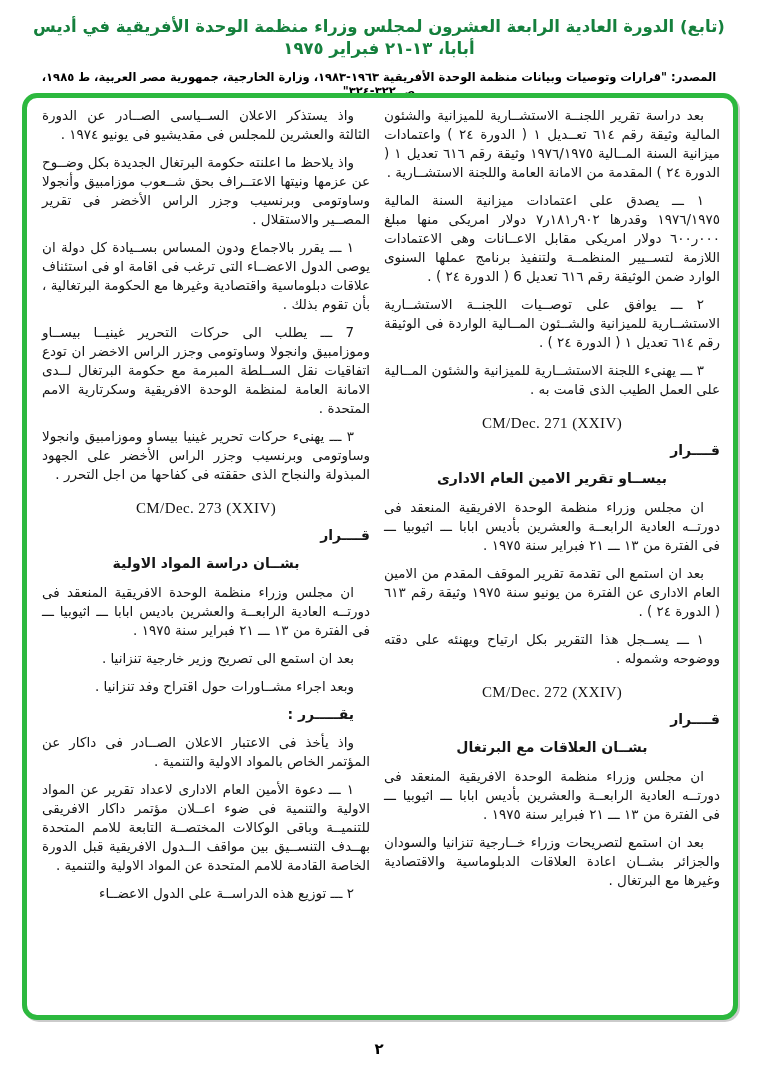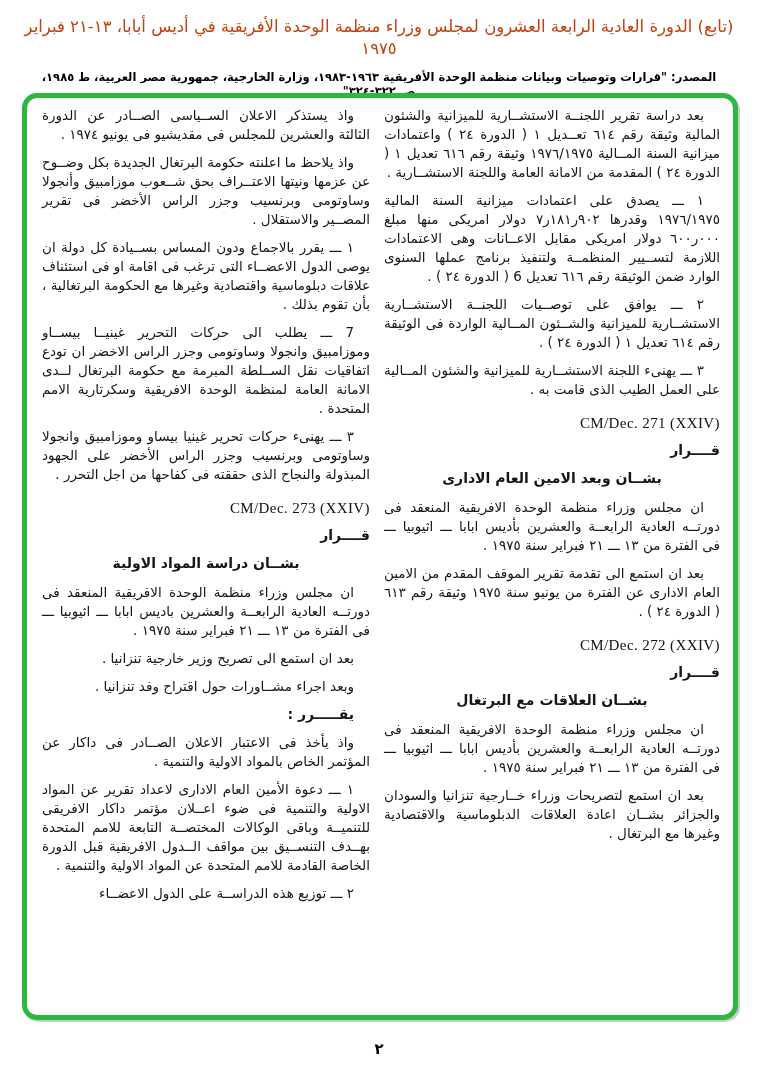--- a/index.html
+++ b/index.html
@@ -1,37 +1,37 @@
 <!DOCTYPE html>
 <html lang="ar"><head>
 <meta charset="utf-8">
 <style>
   html,body{margin:0;padding:0;background:#fff;}
   .page{
     position:relative;width:758px;height:1078px;background:#ffffff;
     font-family:"DejaVu Sans",sans-serif;color:#141414;overflow:hidden;
   }
   .hdr{position:absolute;top:16px;left:0;width:758px;text-align:center;direction:rtl;}
-  .hdr-title{font-size:16.5px;font-weight:normal;color:#c2410c;padding:0 15px;line-height:1.35;}
+  .hdr-title{font-size:16.5px;font-weight:bold;color:#15803d;padding:0 15px;line-height:1.35;}
   .hdr-src{font-size:11.5px;font-weight:bold;color:#000;margin-top:9px;padding:0 40px;}
   .frame{
     position:absolute;left:22px;top:93px;width:706px;height:917px;
     border:5px solid #2cb83e;border-radius:15px;background:#fff;
     box-shadow:2px 2px 0 rgba(70,70,70,.28);
   }
   .col{
     position:absolute;top:8px;direction:rtl;text-align:justify;
     font-size:13.5px;line-height:19px;color:#161616;
   }
   .col-r{right:13px;width:336px;}
   .col-l{left:15px;width:328px;}
   .blk{margin:0;}
   .blk-p{margin:0 0 9px;text-indent:16px;}
   .blk-ref{
-    direction:ltr;text-align:right;font-family:"Liberation Serif","DejaVu Serif",serif;
+    direction:ltr;text-align:center;font-family:"Liberation Serif","DejaVu Serif",serif;
     font-size:15px;letter-spacing:.4px;margin:15px 0 8px;text-indent:0;color:#111;
   }
   .blk-title{text-align:right;font-weight:bold;font-size:14px;margin:2px 0 9px;text-indent:0;}
   .blk-subject{text-align:center;font-weight:bold;font-size:14px;margin:0 0 10px;text-indent:0;}
   .blk-lead{font-weight:bold;font-size:14px;margin:0 0 9px;text-indent:16px;text-align:right;}
   .pagenum{
     position:absolute;left:0;bottom:20px;width:758px;text-align:center;
     font-size:15px;font-weight:bold;color:#000;
   }
 </style>
@@ -46,23 +46,24 @@
   </div>
 
   <div class="frame">
     <div class="col col-r">
         <div class="blk blk-p">بعد دراسة تقرير اللجنــة الاستشــارية للميزانية والشئون المالية وثيقة رقم ٦١٤ تعــديل ١ ( الدورة ٢٤ ) واعتمادات ميزانية السنة المــالية ١٩٧٦/١٩٧٥ وثيقة رقم ٦١٦ تعديل ١ ( الدورة ٢٤ ) المقدمة من الامانة العامة واللجنة الاستشــارية .</div>
         <div class="blk blk-p">١ ـــ يصدق على اعتمادات ميزانية السنة المالية ١٩٧٦/١٩٧٥ وقدرها ٩٠٢ر١٨١ر٧ دولار امريكى منها مبلغ ٠٠٠ر٦٠٠ دولار امريكى مقابل الاعــانات وهى الاعتمادات اللازمة لتســيير المنظمــة ولتنفيذ برنامج عملها السنوى الوارد ضمن الوثيقة رقم ٦١٦ تعديل 6 ( الدورة ٢٤ ) .</div>
         <div class="blk blk-p">٢ ـــ يوافق على توصــيات اللجنــة الاستشــارية الاستشــارية للميزانية والشــئون المــالية الواردة فى الوثيقة رقم ٦١٤ تعديل ١ ( الدورة ٢٤ ) .</div>
         <div class="blk blk-p">٣ ـــ يهنىء اللجنة الاستشــارية للميزانية والشئون المــالية على العمل الطيب الذى قامت به .</div>
         <div class="blk blk-ref">CM/Dec. 271 (XXIV)</div>
         <div class="blk blk-title">قــــرار</div>
-        <div class="blk blk-subject">بشــان وبعد الامين العام الادارى</div>
+        <div class="blk blk-subject">بيســاو تقرير الامين العام الادارى</div>
         <div class="blk blk-p">ان مجلس وزراء منظمة الوحدة الافريقية المنعقد فى دورتــه العادية الرابعــة والعشرين بأديس ابابا ـــ اثيوبيا ـــ فى الفترة من ١٣ ـــ ٢١ فبراير سنة ١٩٧٥ .</div>
         <div class="blk blk-p">بعد ان استمع الى تقدمة تقرير الموقف المقدم من الامين العام الادارى عن الفترة من يونيو سنة ١٩٧٥ وثيقة رقم ٦١٣ ( الدورة ٢٤ ) .</div>
+        <div class="blk blk-p">١ ـــ يســجل هذا التقرير بكل ارتياح ويهنئه على دقته ووضوحه وشموله .</div>
         <div class="blk blk-ref">CM/Dec. 272 (XXIV)</div>
         <div class="blk blk-title">قــــرار</div>
         <div class="blk blk-subject">بشــان العلاقات مع البرتغال</div>
         <div class="blk blk-p">ان مجلس وزراء منظمة الوحدة الافريقية المنعقد فى دورتــه العادية الرابعــة والعشرين بأديس ابابا ـــ اثيوبيا ـــ فى الفترة من ١٣ ـــ ٢١ فبراير سنة ١٩٧٥ .</div>
         <div class="blk blk-p">بعد ان استمع لتصريحات وزراء خــارجية تنزانيا والسودان والجزائر بشــان اعادة العلاقات الدبلوماسية والاقتصادية وغيرها مع البرتغال .</div>
       </div>
     <div class="col col-l">
         <div class="blk blk-p">واذ يستذكر الاعلان الســياسى الصــادر عن الدورة الثالثة والعشرين للمجلس فى مقديشيو فى يونيو ١٩٧٤ .</div>
         <div class="blk blk-p">واذ يلاحظ ما اعلنته حكومة البرتغال الجديدة بكل وضــوح عن عزمها ونيتها الاعتــراف بحق شــعوب موزامبيق وأنجولا وساوتومى وبرنسيب وجزر الراس الأخضر فى تقرير المصــير والاستقلال .</div>
         <div class="blk blk-p">١ ـــ يقرر بالاجماع ودون المساس بســيادة كل دولة ان يوصى الدول الاعضــاء التى ترغب فى اقامة او فى استئناف علاقات دبلوماسية واقتصادية وغيرها مع الحكومة البرتغالية ، بأن تقوم بذلك .</div>

